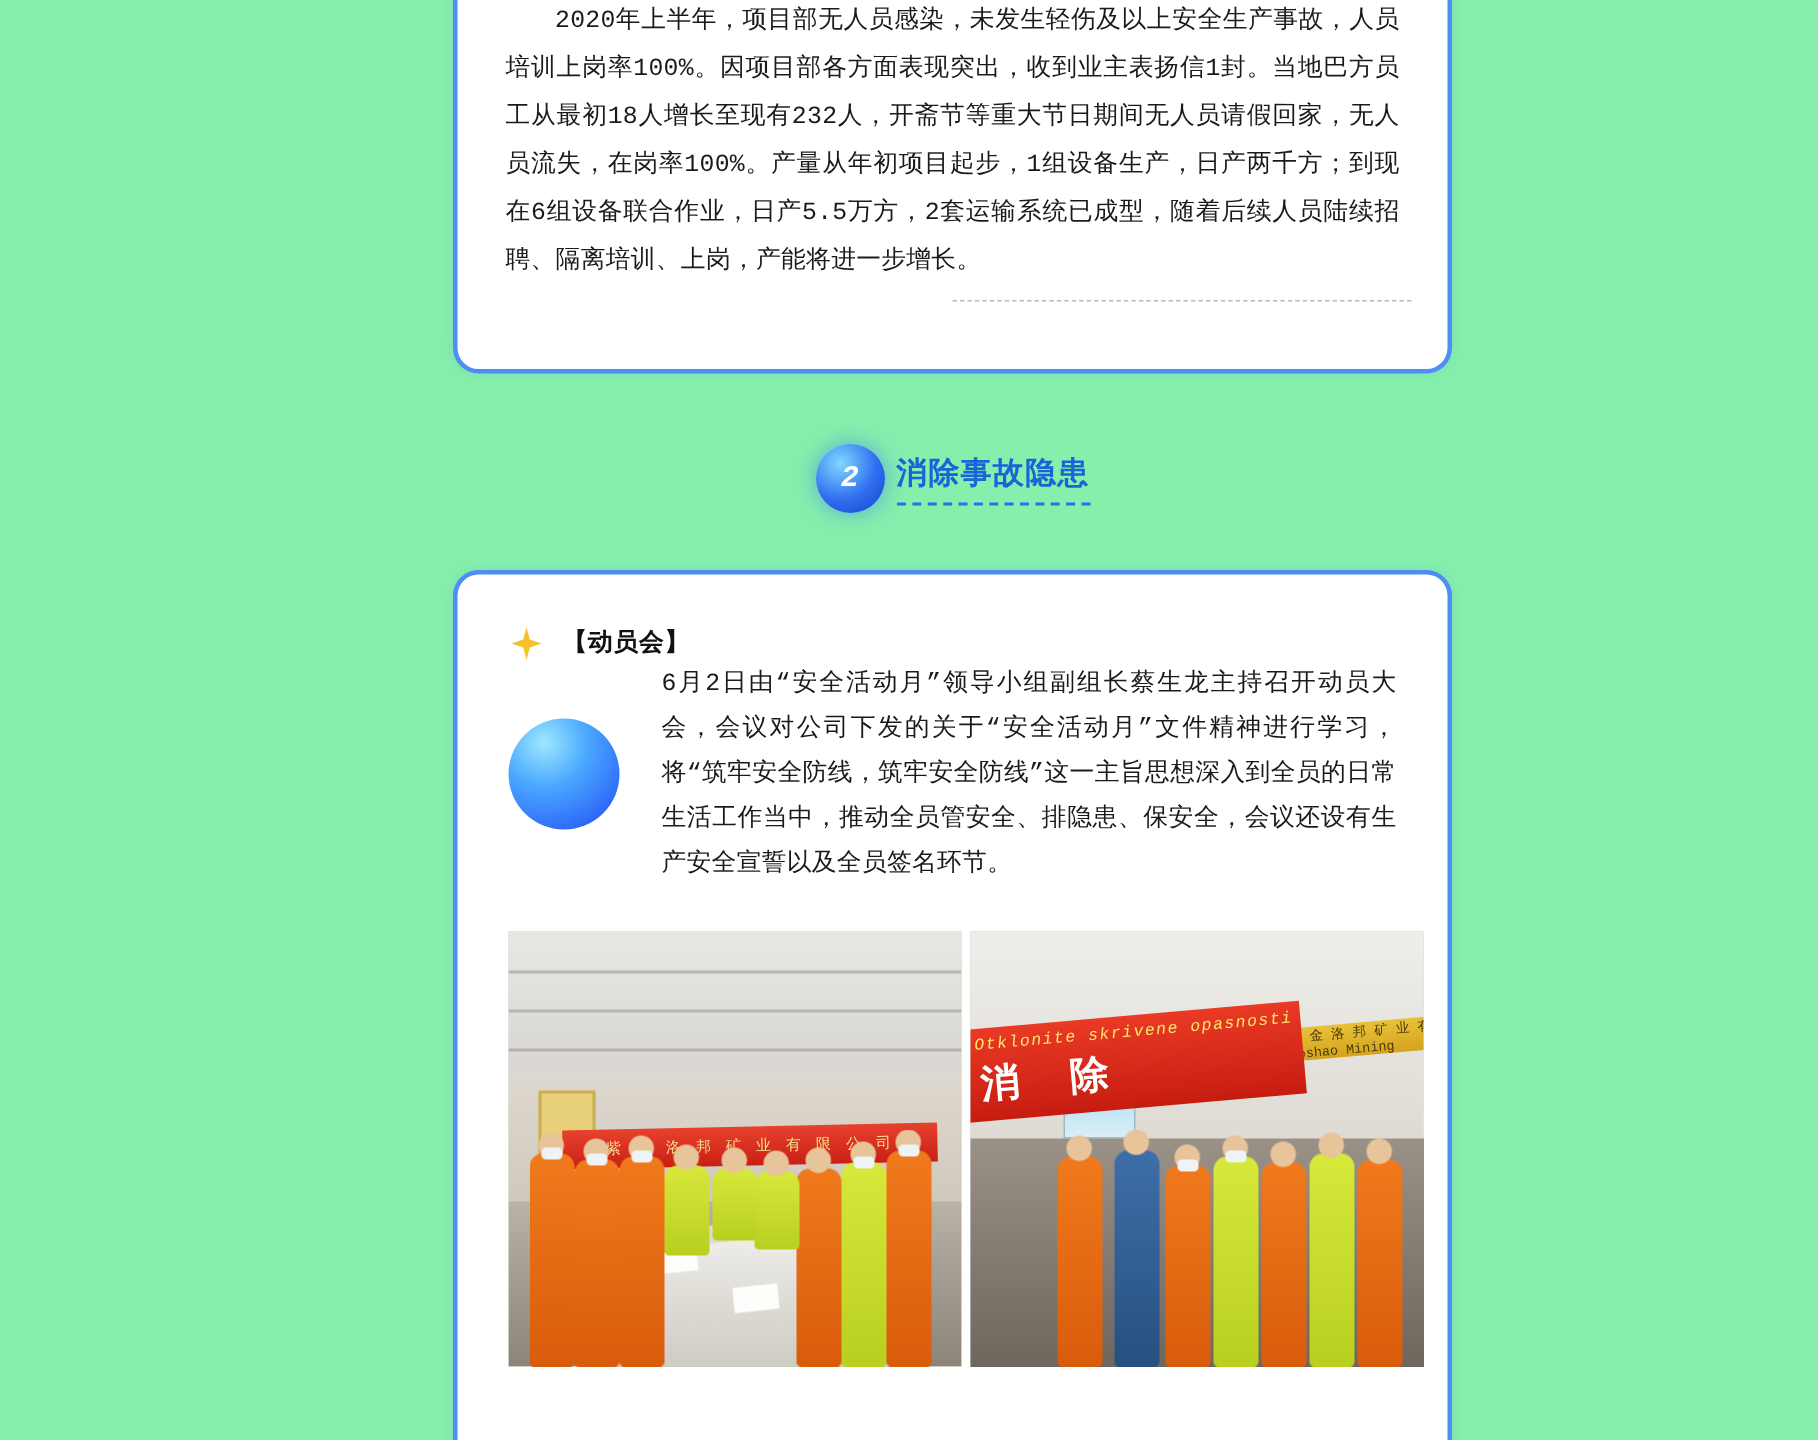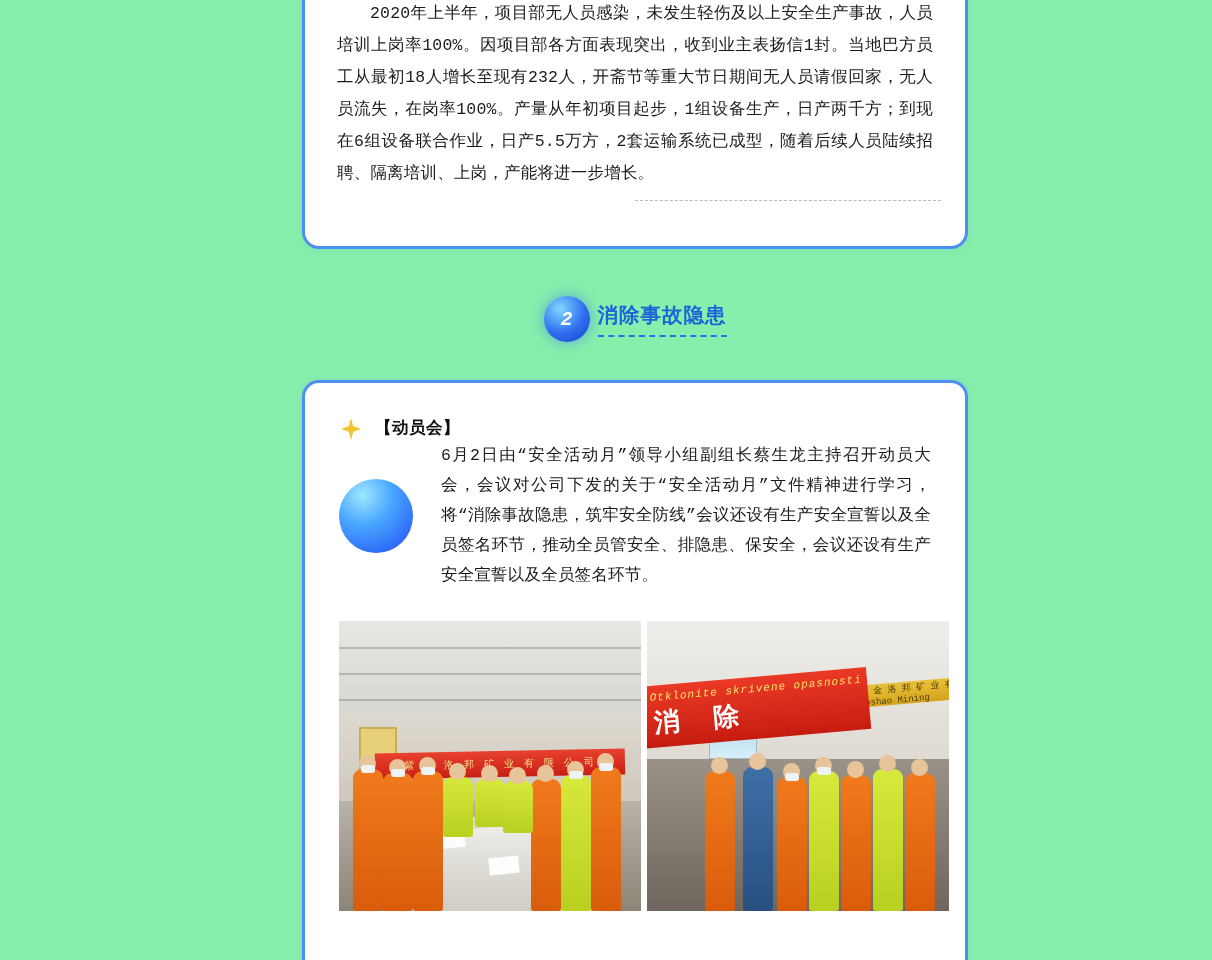--- a/index.html
+++ b/index.html
@@ -248,21 +248,21 @@
 
     <div class="sub-head">
       <svg class="spark-icon" viewBox="0 0 24 24">
         <path d="M12 1 L14.2 9.3 L22 12 L14.2 14.7 L12 23 L9.8 14.7 L2 12 L9.8 9.3 Z" fill="#f2c32b"></path>
       </svg>
       <span class="sub-head-label">【动员会】</span>
     </div>
 
     <div class="body-row">
       <div class="orb"></div>
-      <p class="para">6月2日由“安全活动月”领导小组副组长蔡生龙主持召开动员大会，会议对公司下发的关于“安全活动月”文件精神进行学习，将“消除事故隐患，筑牢安全防线”会议还设有生产安全宣誓以及全员签名环节，推动全员管安全、排隐患、保安全，会议还设有生产安全宣誓以及全员签名环节。</p>
+      <p class="para">6月2日由“安全活动月”领导小组副组长蔡生龙主持召开动员大会，会议对公司下发的关于“安全活动月”文件精神进行学习，将“筑牢安全防线，筑牢安全防线”这一主旨思想深入到全员的日常生活工作当中，推动全员管安全、排隐患、保安全，会议还设有生产安全宣誓以及全员签名环节。</p>
     </div>
 
     <div class="photos">
 
       <div class="photo">
         <div class="ph1-ceiling"></div>
         <div class="ph1-ceilline" style="top:26px;"></div>
         <div class="ph1-ceilline" style="top:52px;"></div>
         <div class="ph1-ceilline" style="top:78px;"></div>
         <div class="ph1-wall"></div>

